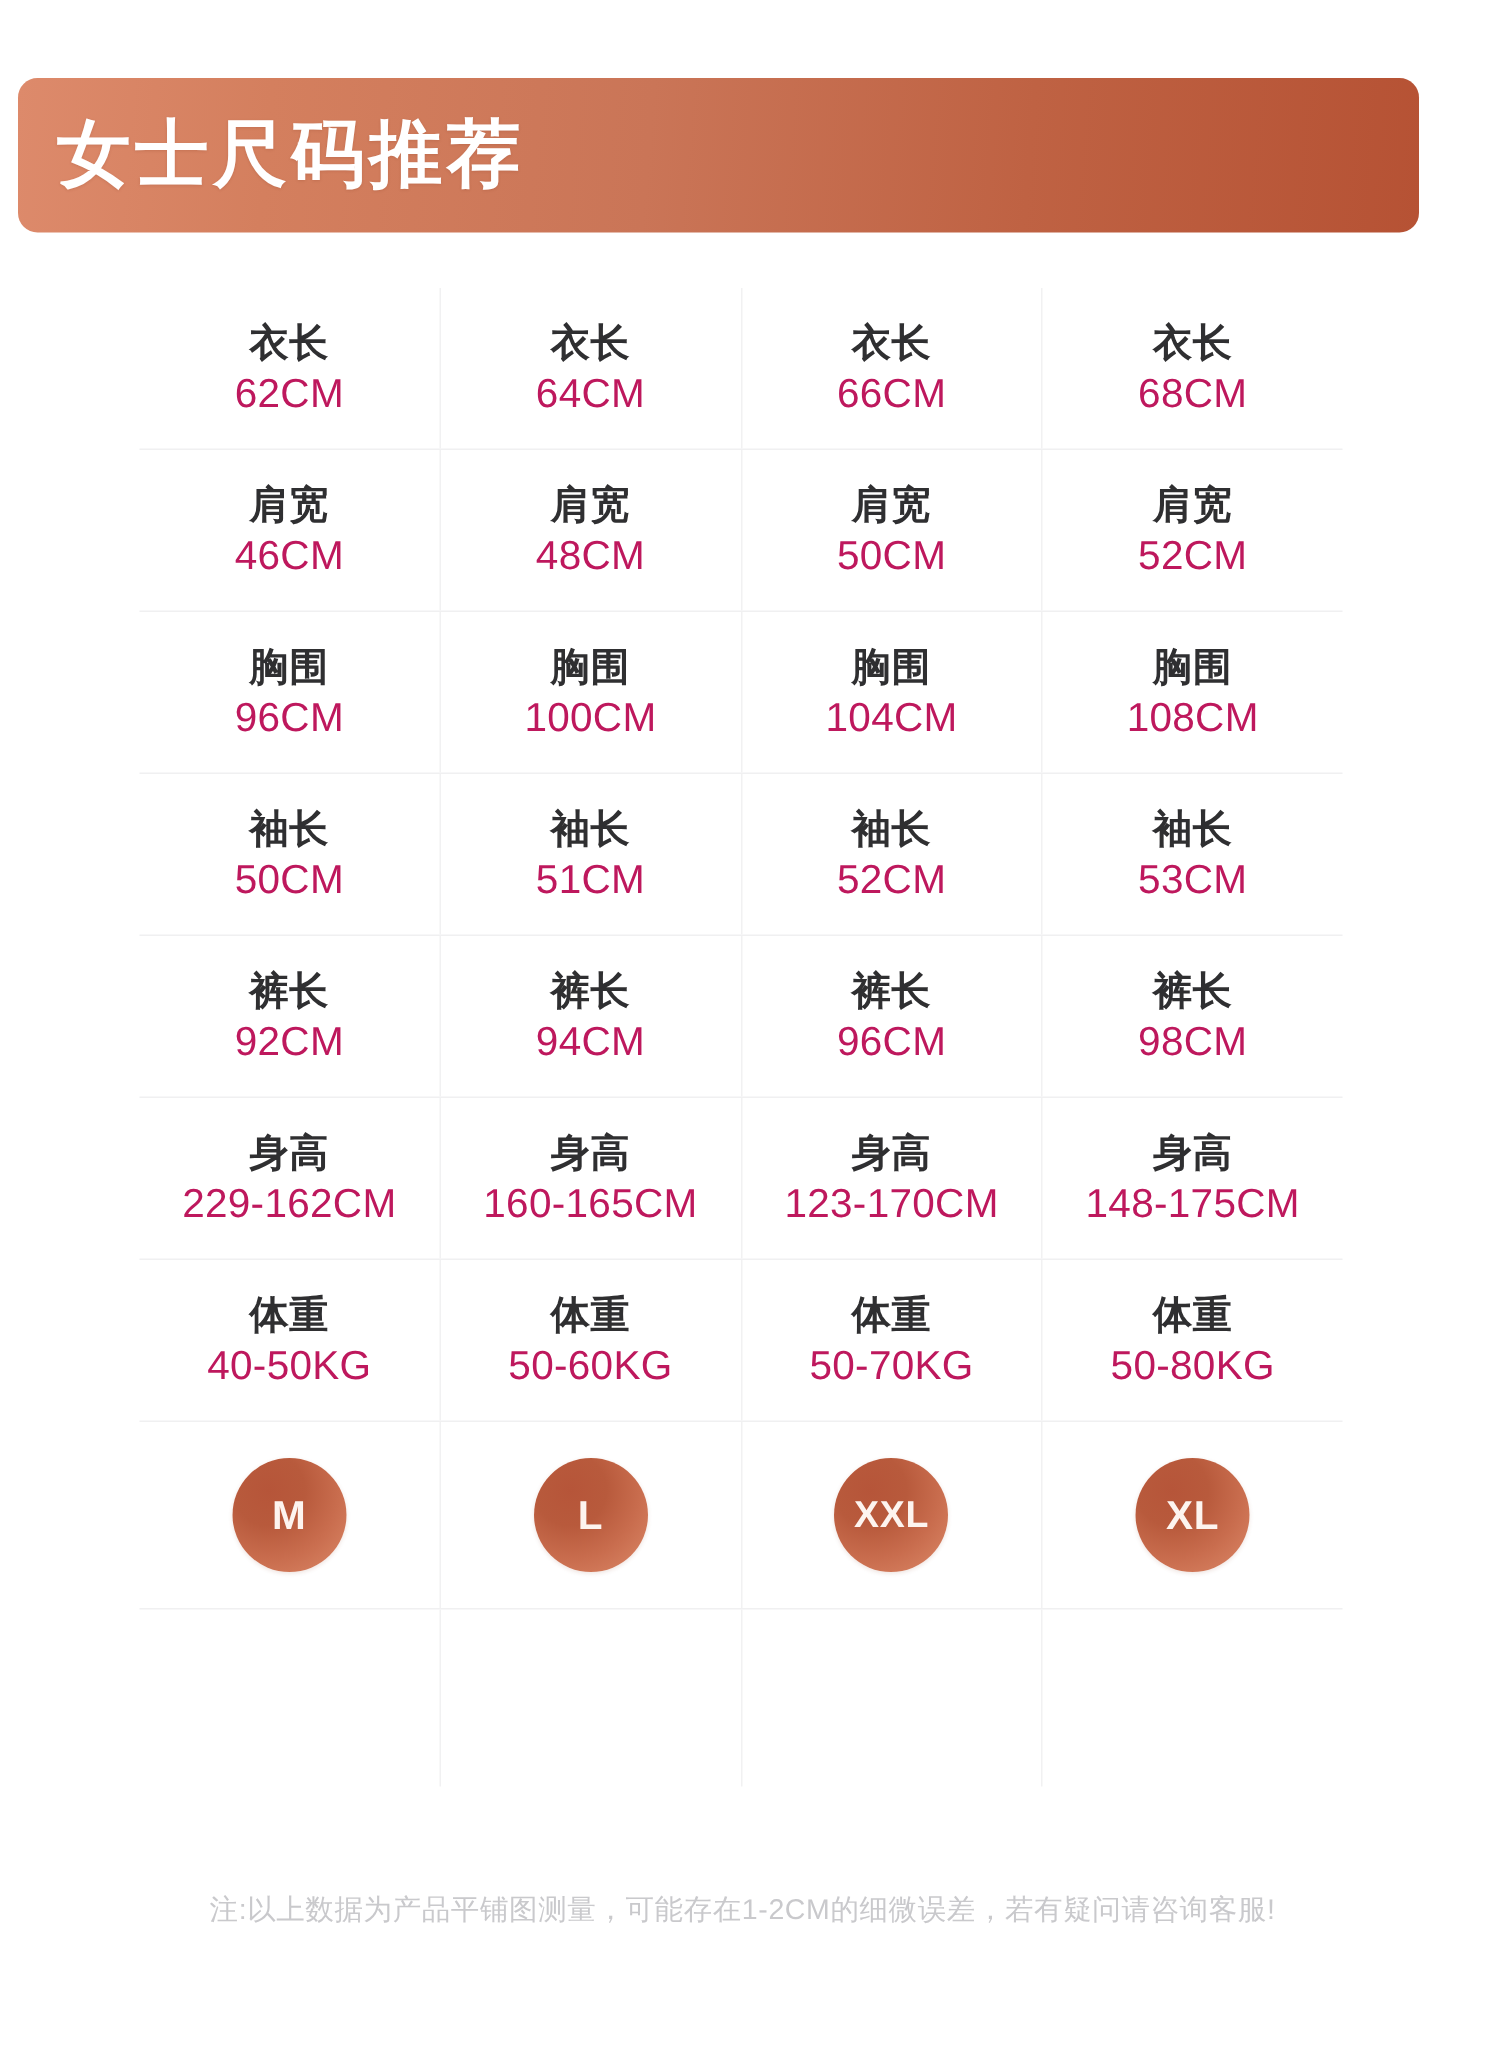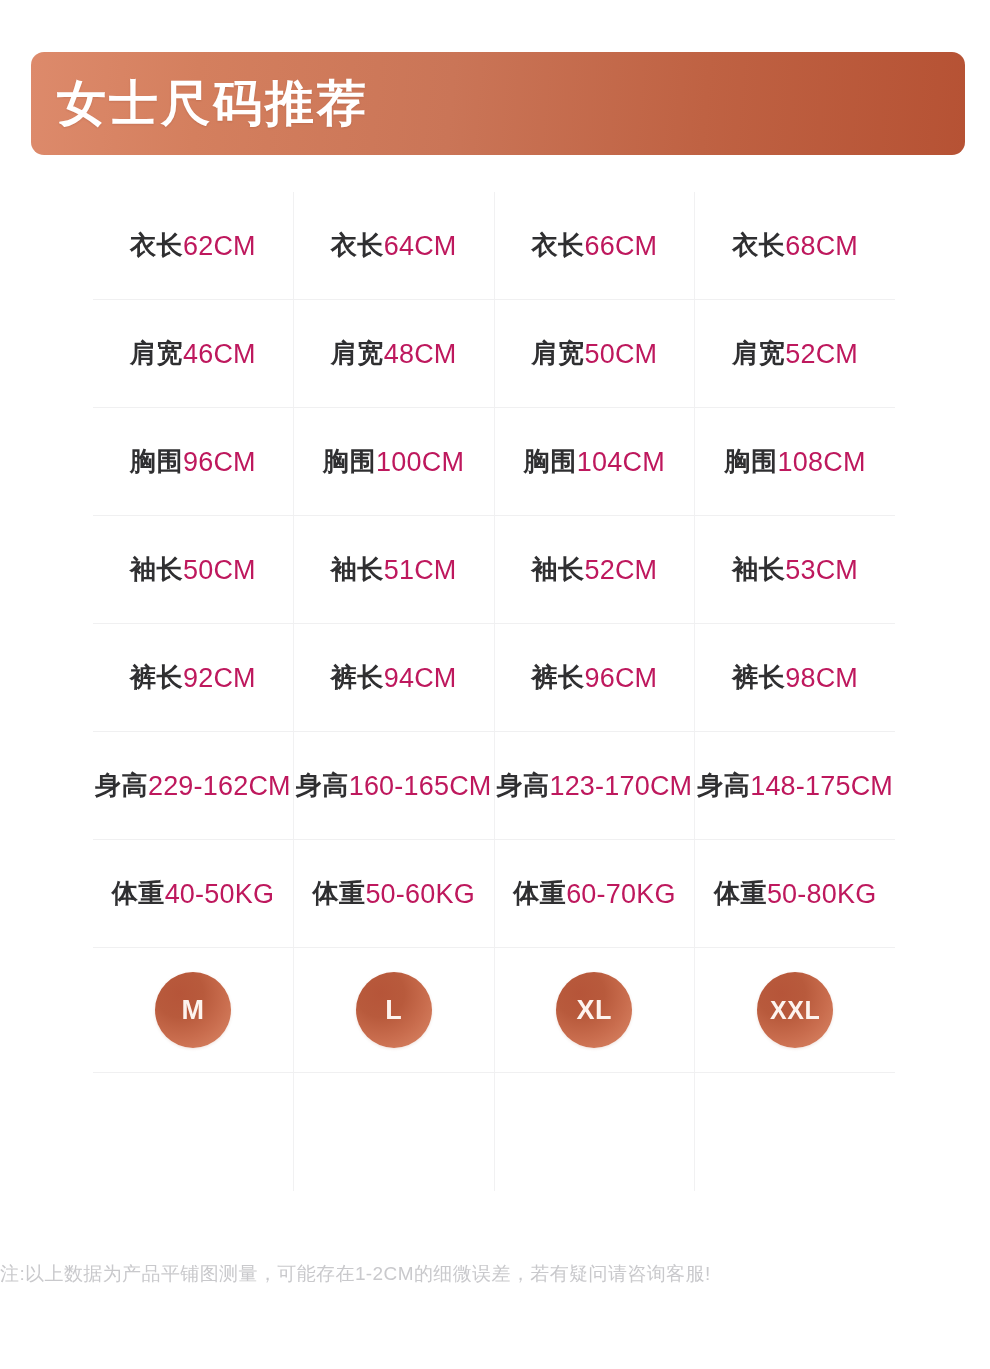--- a/index.html
+++ b/index.html
@@ -11,21 +11,21 @@
     width: 990px;
     height: 1369px;
     position: relative;
     font-family: "Liberation Sans", "DejaVu Sans", sans-serif;
     overflow: hidden;
   }
 
   
   .banner {
     position: absolute;
-    left: 31px;
+    left: 12px;
     top: 52px;
     width: 934px;
     height: 103px;
     border-radius: 13px;
     background: linear-gradient(95deg, #dd8a6b 0%, #d47f5e 18%, #ca7557 45%, #bf6243 72%, #b65234 100%);
     box-sizing: border-box;
     display: flex;
     align-items: center;
     justify-content: space-between;
     padding: 0 22px 0 26px;
@@ -64,21 +64,21 @@
     box-sizing: border-box;
   }
   .table-row.first-row {
     border-top: none;
   }
   .table-cell {
     flex: 1 1 0;
     min-width: 0;
     height: 107px;
     display: flex;
-    flex-direction: row;
+    flex-direction: column;
     align-items: center;
     justify-content: center;
     border-right: 1.5px solid #f1f1f2;
     box-sizing: border-box;
     text-align: center;
   }
   .table-cell:last-child {
     border-right: none;
   }
   .cell-label {
@@ -126,21 +126,21 @@
   .empty-row {
     border-bottom: none;
   }
 
   
   .footer-note {
     position: absolute;
     left: 0;
     right: 0;
     top: 1262px;
-    text-align: left;
+    text-align: center;
     color: #c9c9cc;
     font-size: 19px;
     font-weight: 400;
     letter-spacing: 0.4px;
     line-height: 1.3;
   }
 </style>
 </head>
 <body>
 
@@ -268,40 +268,40 @@
     <div class="table-cell">
       <div class="cell-label">体重</div>
       <div class="cell-value">40-50KG</div>
     </div>
     <div class="table-cell">
       <div class="cell-label">体重</div>
       <div class="cell-value">50-60KG</div>
     </div>
     <div class="table-cell">
       <div class="cell-label">体重</div>
-      <div class="cell-value">60-70KG</div>
+      <div class="cell-value">50-70KG</div>
     </div>
     <div class="table-cell">
       <div class="cell-label">体重</div>
       <div class="cell-value">50-80KG</div>
     </div>
   </div>
 
   <div class="table-row badge-row">
     <div class="table-cell">
       <div class="size-badge">M</div>
     </div>
     <div class="table-cell">
       <div class="size-badge">L</div>
     </div>
     <div class="table-cell">
+      <div class="size-badge wide-label">XXL</div>
+    </div>
+    <div class="table-cell">
       <div class="size-badge">XL</div>
-    </div>
-    <div class="table-cell">
-      <div class="size-badge wide-label">XXL</div>
     </div>
   </div>
 
   <div class="table-row empty-row">
     <div class="table-cell"></div>
     <div class="table-cell"></div>
     <div class="table-cell"></div>
     <div class="table-cell"></div>
   </div>
 

